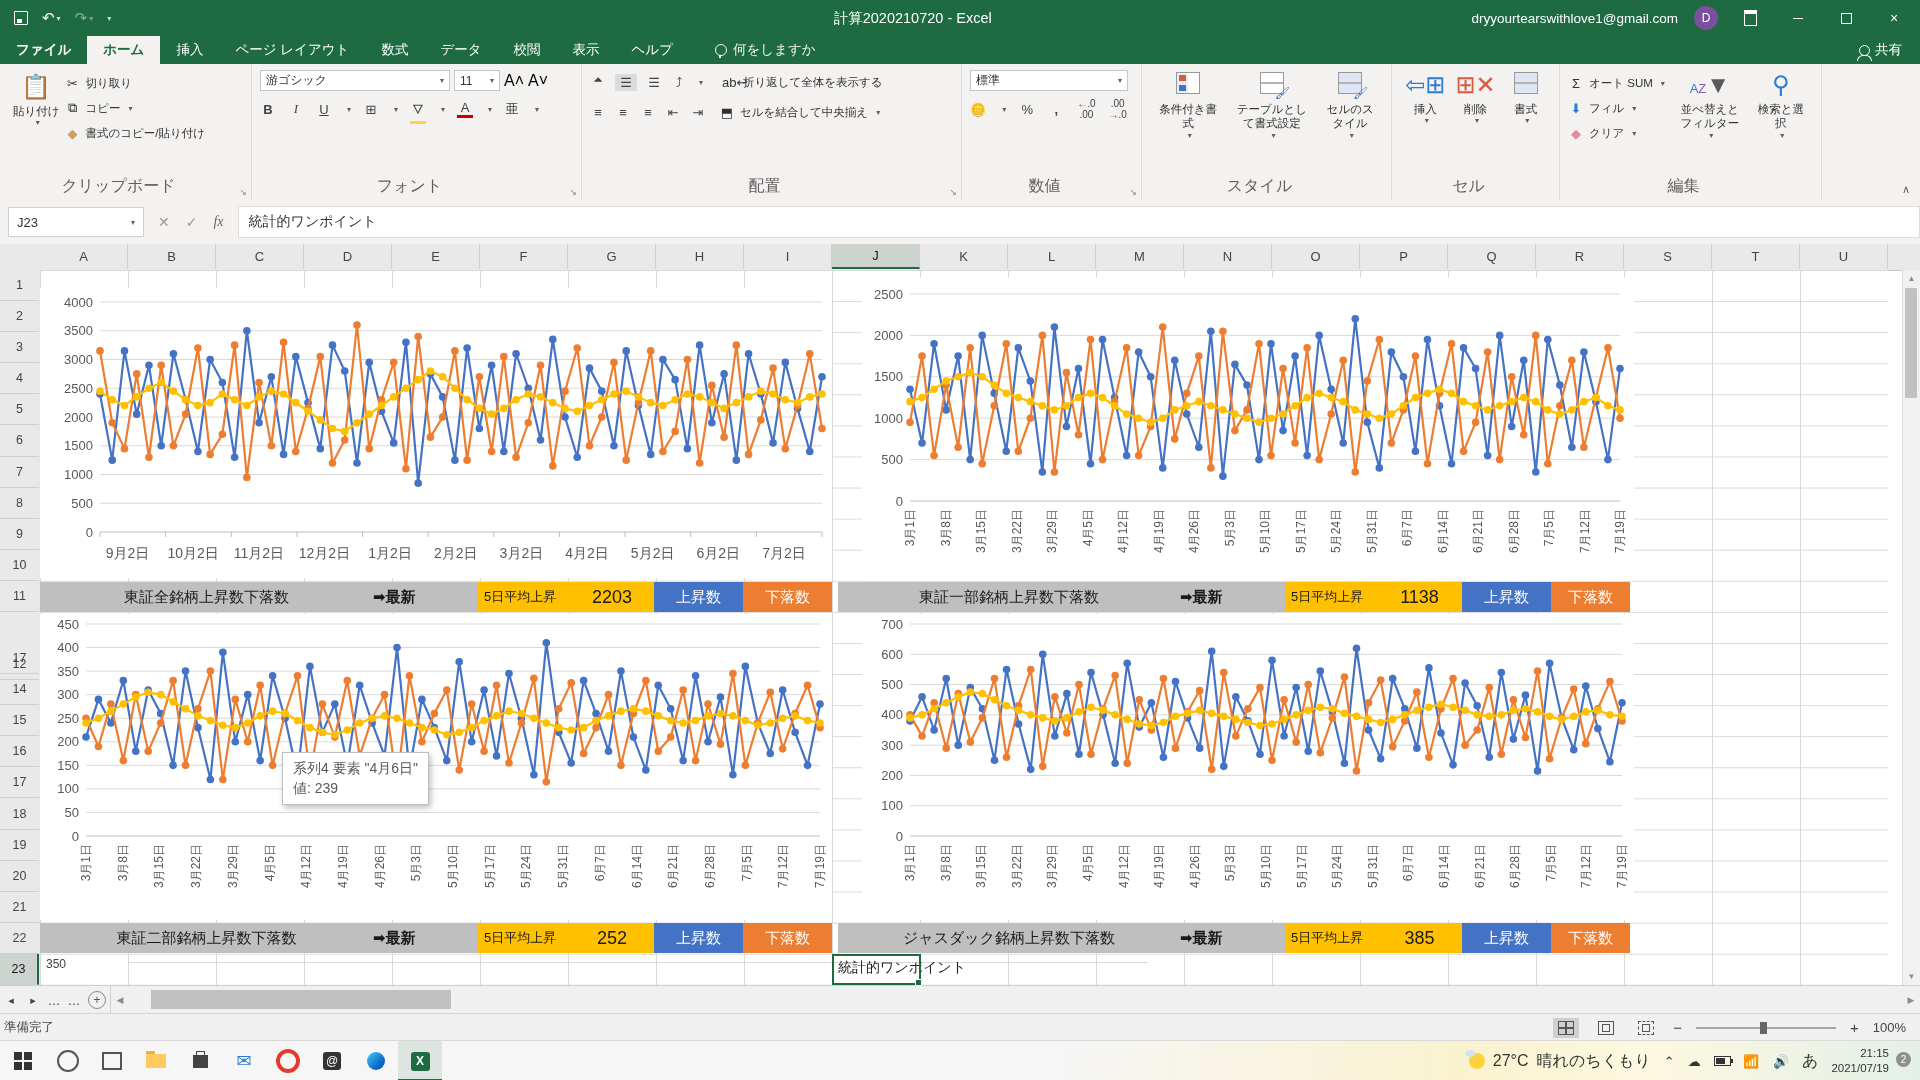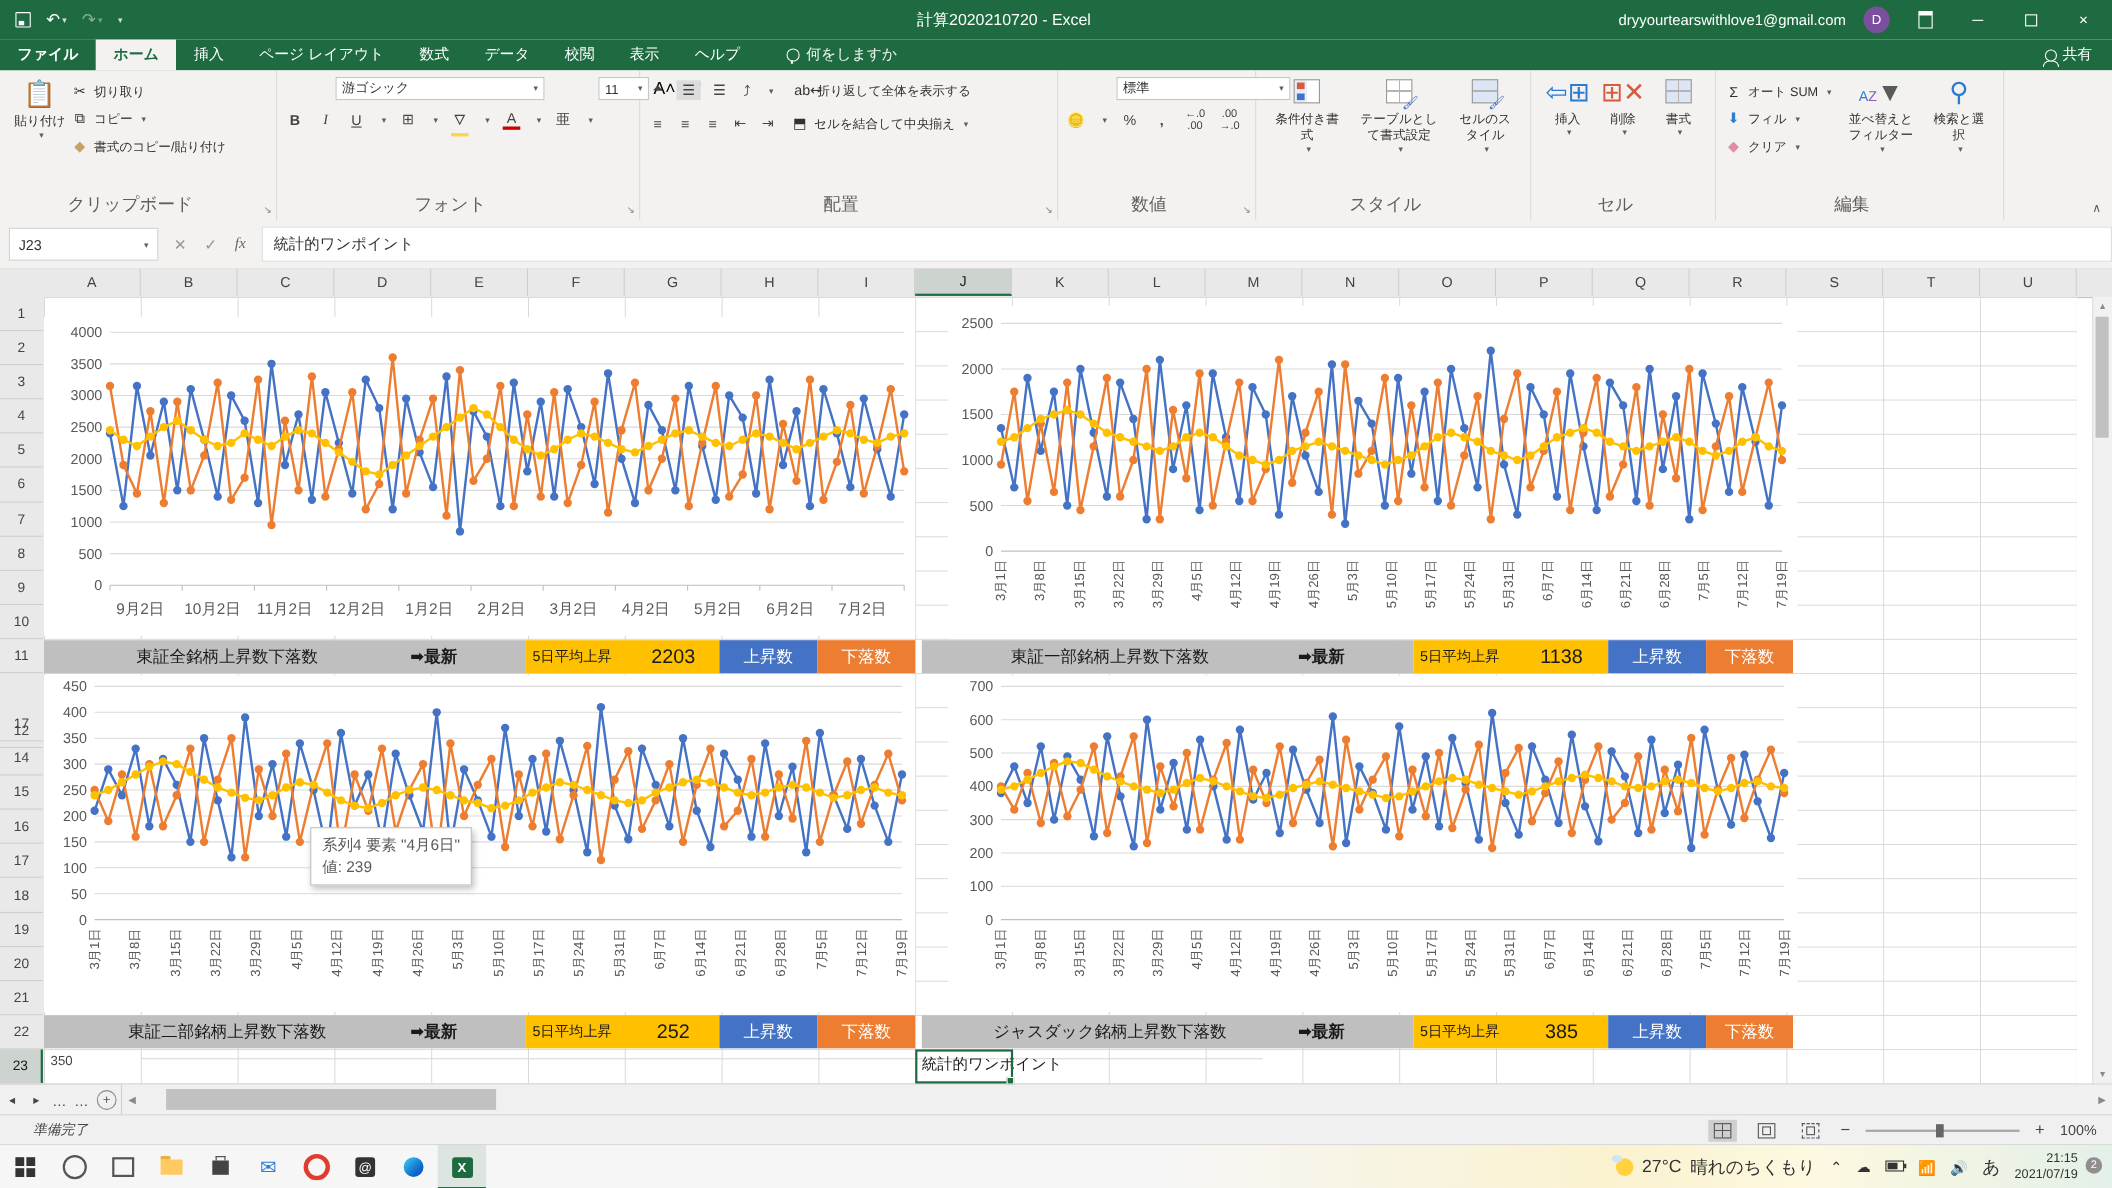--- a/index.html
+++ b/index.html
@@ -35,21 +35,21 @@
   #ribbon{position:absolute;top:64px;left:0;width:1920px;height:136px;background:#f3f2f1;border-bottom:1px solid #d2d0ce;display:flex;}
   .rgroup{position:relative;border-right:1px solid #dddbd9;display:flex;align-items:flex-start;padding:6px 8px 20px;box-sizing:border-box;}
   .glabel{position:absolute;bottom:3px;left:0;right:14px;text-align:center;font-size:16px;color:#605e5c;font-family:Liberation Mono, monospace;}
   .launch{position:absolute;bottom:3px;right:4px;font-size:9px;color:#8a8886;}
   .bigbtn{display:flex;flex-direction:column;align-items:center;justify-content:flex-start;text-align:center;
     font-size:11.5px;color:#323130;padding:2px 5px;line-height:1.25;}
   .bigbtn .bicon{font-size:24px;line-height:26px;height:30px;}
   .smcol{display:flex;flex-direction:column;justify-content:flex-start;gap:3px;padding-top:2px;}
   .smbtn{display:flex;align-items:center;gap:5px;font-size:11.5px;color:#323130;height:22px;white-space:nowrap;}
   .sic{width:16px;text-align:center;font-size:13px;}
-  .rsel{background:#fff;border:1px solid #c8c6c4;height:21px;font-size:12px;color:#323130;display:flex;align-items:center;justify-content:space-between;padding:0 5px;box-sizing:border-box;margin-left:45px;}
+  .rsel{background:#fff;border:1px solid #c8c6c4;height:21px;font-size:12px;color:#323130;display:flex;align-items:center;justify-content:space-between;padding:0 5px;box-sizing:border-box;}
   .fontrow{display:flex;gap:4px;align-items:center;}
   .toolrow{display:flex;gap:10px;align-items:center;height:24px;font-size:13px;color:#444;}
   .tbtn{min-width:16px;text-align:center;}
   .u-red{border-bottom:3px solid #c00;padding-bottom:0px;}
   .u-yel{border-bottom:3px solid #ffd34d;}
   .grid-ic{display:inline-block;width:22px;height:20px;border:1px solid #9a9896;background:
     linear-gradient(#fff,#fff);position:relative;}
   .grid-ic:after{content:"";position:absolute;inset:0;
     background:linear-gradient(to right,transparent 48%,#b5b3b1 48%,#b5b3b1 52%,transparent 52%),
     linear-gradient(to bottom,transparent 45%,#b5b3b1 45%,#b5b3b1 55%,transparent 55%);}
@@ -110,21 +110,21 @@
   .stab.yellow{background:#ffff00;}
   .stab.orange{background:#ed7d31;}
   .stab.plain{background:#f0f0f0;}
   .addsheet{width:26px;display:flex;align-items:center;justify-content:center;color:#555;}
   .addsheet span{width:16px;height:16px;border:1px solid #8a8a8a;border-radius:50%;display:flex;align-items:center;justify-content:center;font-size:12px;}
   #hscroll{flex:1;position:relative;background:#f0f0f0;border-left:1px solid #d0d0d0;}
   #hscroll .harr{position:absolute;top:0;width:18px;height:100%;display:flex;align-items:center;justify-content:center;color:#8a8a8a;font-size:9px;}
   #hscroll .hthumb{position:absolute;top:4px;left:40px;width:300px;height:19px;background:#c1c1c1;}
   
   #statusbar{position:absolute;top:1013px;left:0;width:1920px;height:27px;background:#f0f0f0;border-top:1px solid #d6d6d6;display:flex;align-items:center;font-size:12.5px;color:#444;}
-  #statusbar .ready{padding-left:30px;font-style:italic;}
+  #statusbar .ready{padding-left:4px;}
   .sright{margin-left:auto;display:flex;align-items:center;gap:14px;padding-right:14px;}
   .vwic{width:26px;height:20px;display:flex;align-items:center;justify-content:center;}
   .vwic.sel{background:#cfcfcf;}
   .vw1{width:14px;height:12px;border:1px solid #555;background:
     linear-gradient(to right,transparent 45%,#555 45%,#555 55%,transparent 55%),
     linear-gradient(to bottom,transparent 45%,#555 45%,#555 55%,transparent 55%);}
   .vw2{width:14px;height:12px;border:1px solid #555;position:relative;}
   .vw2:after{content:"";position:absolute;inset:2px 3px;border:1px solid #555;}
   .zoomtrack{width:140px;height:2px;background:#a6a6a6;position:relative;}
   .zoomthumb{position:absolute;left:64px;top:-5px;width:7px;height:12px;background:#666;}

